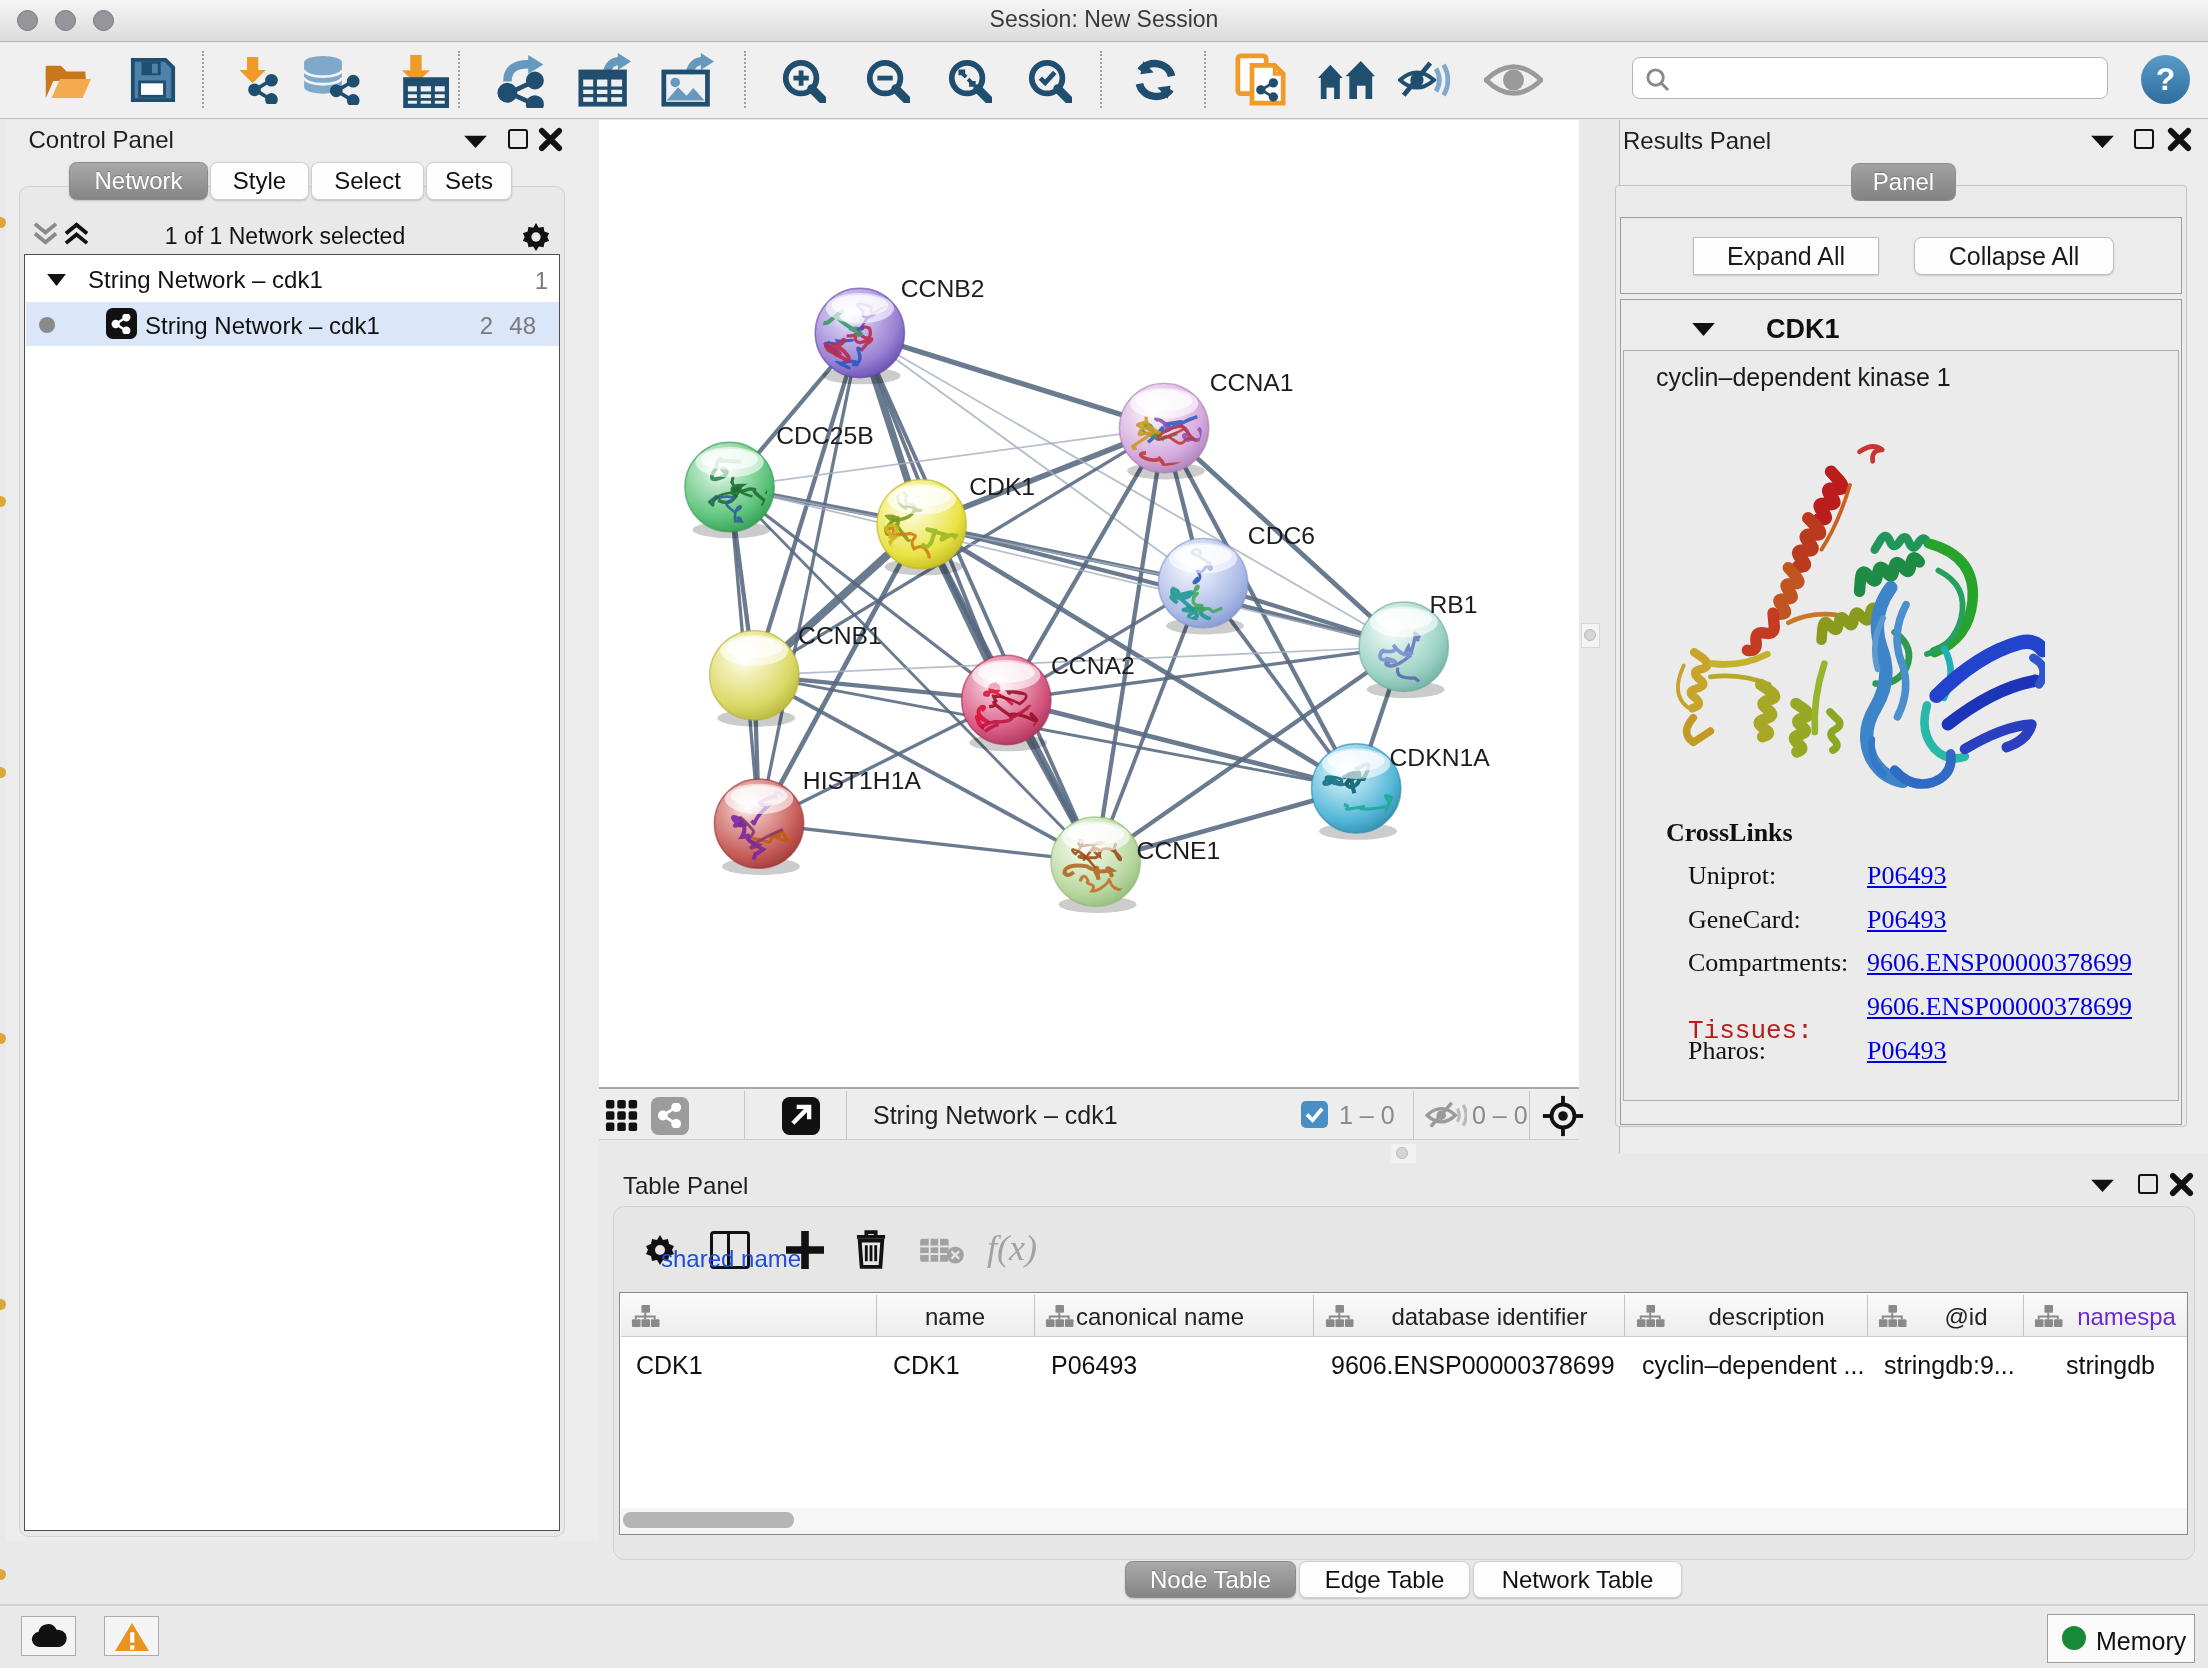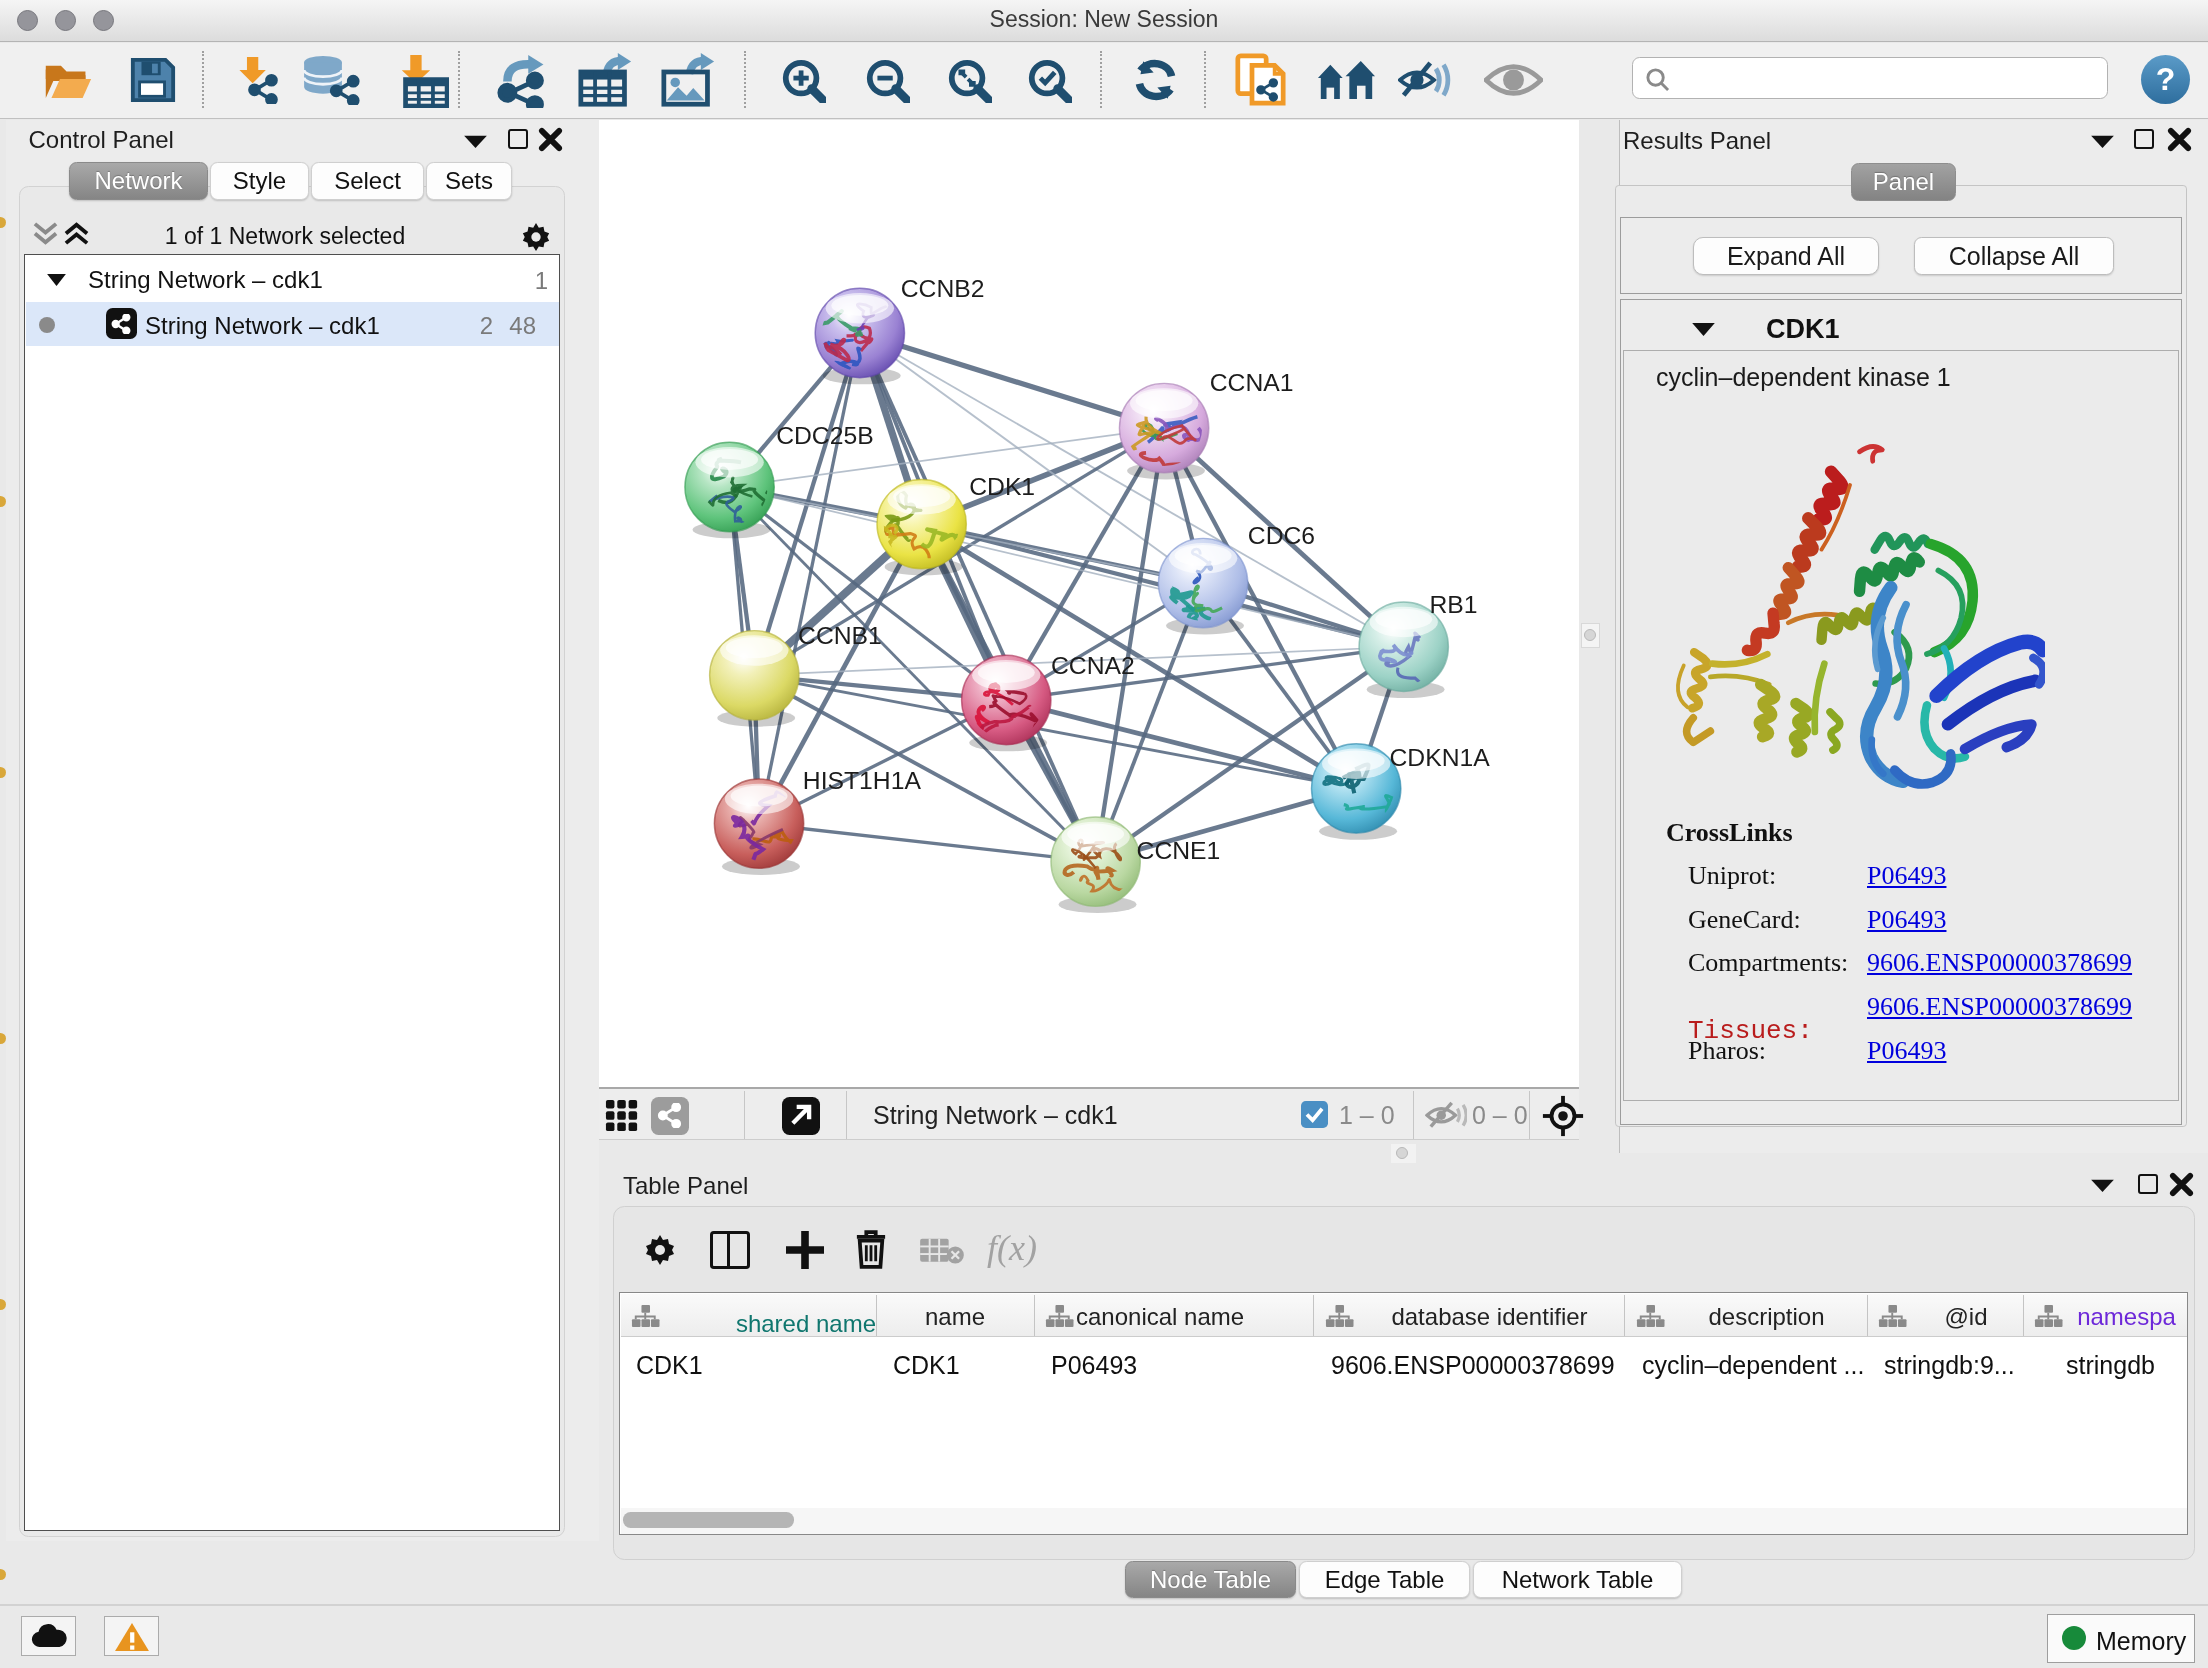--- a/index.html
+++ b/index.html
@@ -581,21 +581,21 @@
   </svg>
 <div class="abs" style="left:2134px;top:129px;width:20px;height:20px;border:2.9px solid #111;border-radius:2.9px"></div>
 <svg class="abs" style="left:2167px;top:127px" width="25" height="25" viewBox="0 0 26 26">
     <path d="M4 4 L22 22 M22 4 L4 22" stroke="#111" stroke-width="6" stroke-linecap="round"></path>
   </svg>
 
 <div class="abs" style="left:1615px;top:185px;width:572px;height:942px;background:#ebebeb;border:1px solid #c4c4c4;border-radius:3.8px"></div>
 <div class="abs" style="left:1851px;top:163px;width:105px;height:38px;background:linear-gradient(#a2a2a2,#838383);border:1px solid #8e8e8e;border-radius:7.6px;color:#fff;font-size:24px;text-align:center;line-height:36px;text-shadow:0 -1px 1px rgba(0,0,0,.25)">Panel</div>
 
 <div class="abs" style="left:1620px;top:217px;width:562px;height:77px;background:#ececec;border:1.9px solid #9c9c9c"></div>
-<div class="abs" style="left:1693px;top:237px;width:186px;height:38px;background:#fdfdfd;border:1px solid #bdbdbd;border-radius:10px;font-size:25px;color:#1a1a1a;text-align:center;line-height:36px;box-shadow:0 1px 1.9px rgba(0,0,0,.15)">Expand All</div>
+<div class="abs" style="left:1693px;top:237px;width:186px;height:38px;background:#fdfdfd;border:1px solid #bdbdbd;border-radius:1px;font-size:25px;color:#1a1a1a;text-align:center;line-height:36px;box-shadow:0 1px 1.9px rgba(0,0,0,.15)">Expand All</div>
 <div class="abs" style="left:1914px;top:237px;width:200px;height:38px;background:#fdfdfd;border:1px solid #bdbdbd;border-radius:7.6px;font-size:25px;color:#1a1a1a;text-align:center;line-height:36px;box-shadow:0 1px 1.9px rgba(0,0,0,.15)">Collapse All</div>
 
 <div class="abs" style="left:1620px;top:299px;width:562px;height:826px;background:#ececec;border:1.9px solid #9c9c9c"></div>
 <svg class="abs" style="left:1691px;top:321px" width="25" height="16" viewBox="0 0 26 17">
     <path d="M1 2 h24 l-12 14z" fill="#111"></path>
   </svg>
 <div class="abs" style="left:1766px;top:314px;font-size:27px;font-weight:bold;color:#111">CDK1</div>
 <div class="abs" style="left:1623px;top:350px;width:556px;height:751px;background:#ebebeb;border:1px solid #adadad"></div>
 <div class="abs" style="left:1656px;top:363px;font-size:25px;color:#1a1a1a">cyclin–dependent kinase 1</div>
 <svg class="abs" style="left:1655px;top:428px" width="390" height="380" viewBox="0 0 410 400">
@@ -688,21 +688,21 @@
 <div class="abs" style="left:621px;top:1294px;width:1566px;height:43px;background:linear-gradient(#fafafa,#ededed);border-bottom:1.9px solid #cccccc"></div>
 <svg class="abs" style="left:631px;top:1304px" width="28.5" height="25" viewBox="0 0 30 26">
     <g fill="#8a8a8a">
       <rect x="11" y="1" width="9" height="8" rx="1"></rect>
       <rect x="1" y="16" width="9" height="8" rx="1"></rect>
       <rect x="11" y="16" width="9" height="8" rx="1"></rect>
       <rect x="21" y="16" width="9" height="8" rx="1"></rect>
     </g>
     <path d="M15 9 v4 M5 16 v-3 h20 v3 M15 13 v3" stroke="#8a8a8a" stroke-width="2" fill="none"></path>
   </svg>
-<div class="abs" style="left:661px;top:1310px;width:215px;text-align:right;font-size:24px;color:#0f766e;white-space:nowrap;overflow:hidden">shared name</div>
+<div class="abs" style="left:661px;top:1245px;width:215px;text-align:left;font-size:24px;color:#1d4ed8;white-space:nowrap;overflow:hidden">shared name</div>
 <div class="abs" style="left:876px;top:1303px;width:158px;text-align:center;font-size:24px;color:#222;white-space:nowrap;overflow:hidden">name</div>
 <div class="abs" style="left:876px;top:1295px;height:41px;border-left:1.9px solid #c4c4c4"></div>
 <svg class="abs" style="left:1045px;top:1304px" width="28.5" height="25" viewBox="0 0 30 26">
     <g fill="#8a8a8a">
       <rect x="11" y="1" width="9" height="8" rx="1"></rect>
       <rect x="1" y="16" width="9" height="8" rx="1"></rect>
       <rect x="11" y="16" width="9" height="8" rx="1"></rect>
       <rect x="21" y="16" width="9" height="8" rx="1"></rect>
     </g>
     <path d="M15 9 v4 M5 16 v-3 h20 v3 M15 13 v3" stroke="#8a8a8a" stroke-width="2" fill="none"></path>

